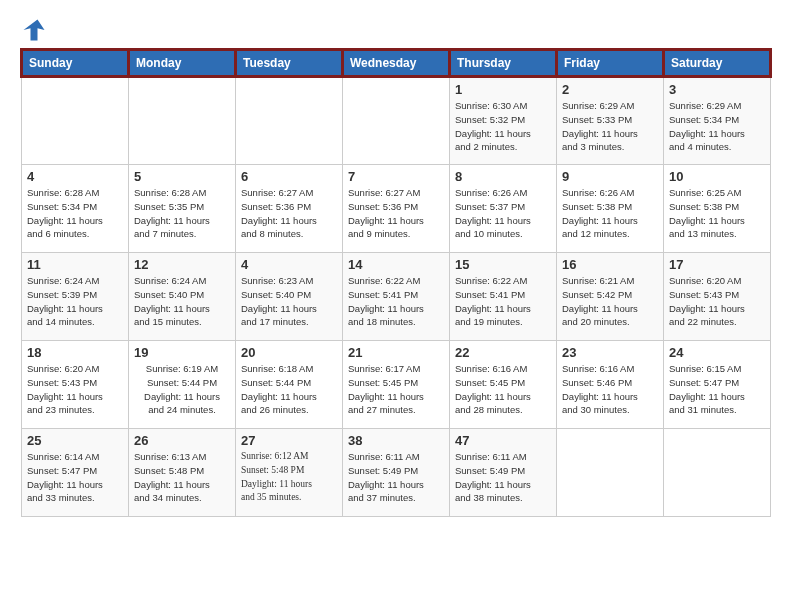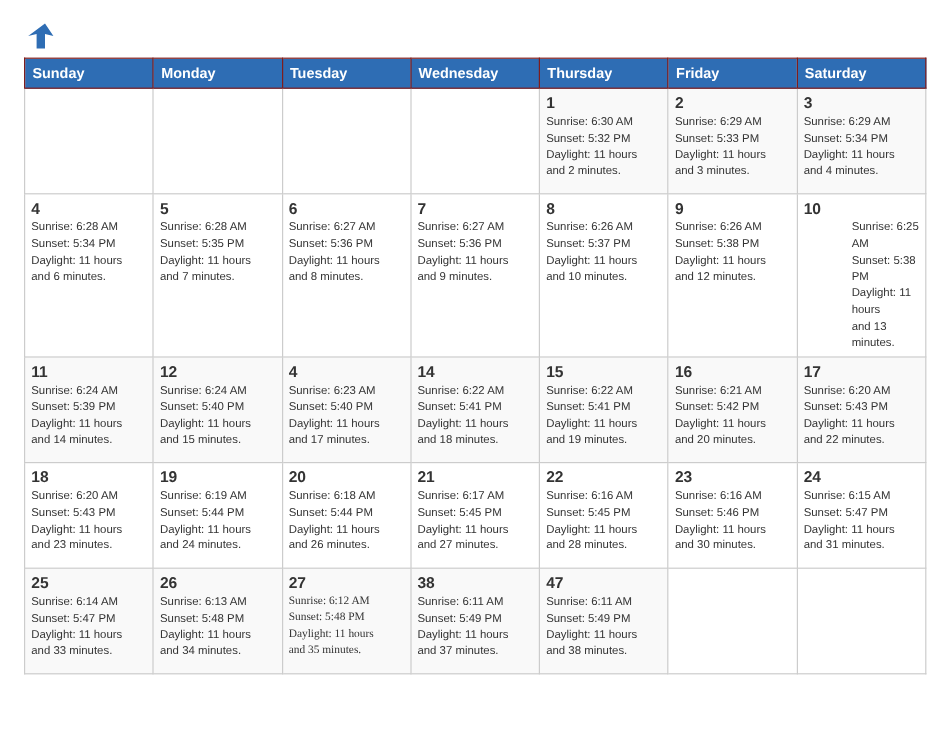--- a/index.html
+++ b/index.html
@@ -62,21 +62,21 @@
       border-collapse: collapse;
       table-layout: fixed;
     }
     thead tr th {
       background-color: #2e6db4;
       color: #fff;
       font-size: 12px;
       font-weight: bold;
       padding: 5px 6px;
       text-align: left;
-      border: 1px solid #7f1d1d;
+      border: 3px solid #7f1d1d;
     }
     tbody tr td {
       border: 1px solid #ccc;
       vertical-align: top;
       padding: 4px 5px;
       height: 88px;
       background: #fff;
     }
     tbody tr:nth-child(odd) td {
       background: #f9f9f9;
@@ -194,21 +194,21 @@
           </td>
           <td>
             <div class="day-number">9</div>
             <div class="day-info" style="white-space: pre-line;">Sunrise: 6:26 AM
 Sunset: 5:38 PM
 Daylight: 11 hours
 and 12 minutes.</div>
           </td>
           <td>
             <div class="day-number">10</div>
-            <div class="day-info" style="white-space: pre-line; margin-left: 40px;">Sunrise: 6:25 AM
+            <div class="day-info" style="white-space: pre-line;">Sunrise: 6:25 AM
 Sunset: 5:38 PM
 Daylight: 11 hours
 and 13 minutes.</div>
           </td>
         </tr>
         <tr>
           <td>
             <div class="day-number">11</div>
             <div class="day-info" style="white-space: pre-line;">Sunrise: 6:24 AM
 Sunset: 5:39 PM
@@ -261,21 +261,21 @@
         <tr>
           <td>
             <div class="day-number">18</div>
             <div class="day-info" style="white-space: pre-line;">Sunrise: 6:20 AM
 Sunset: 5:43 PM
 Daylight: 11 hours
 and 23 minutes.</div>
           </td>
           <td>
             <div class="day-number">19</div>
-            <div class="day-info" style="white-space: pre-line;">Sunrise: 6:19 AM
+            <div class="day-info" style="white-space: pre-line; text-align: center;">Sunrise: 6:19 AM
 Sunset: 5:44 PM
 Daylight: 11 hours
 and 24 minutes.</div>
           </td>
           <td>
             <div class="day-number">20</div>
             <div class="day-info" style="white-space: pre-line;">Sunrise: 6:18 AM
 Sunset: 5:44 PM
 Daylight: 11 hours
 and 26 minutes.</div>

